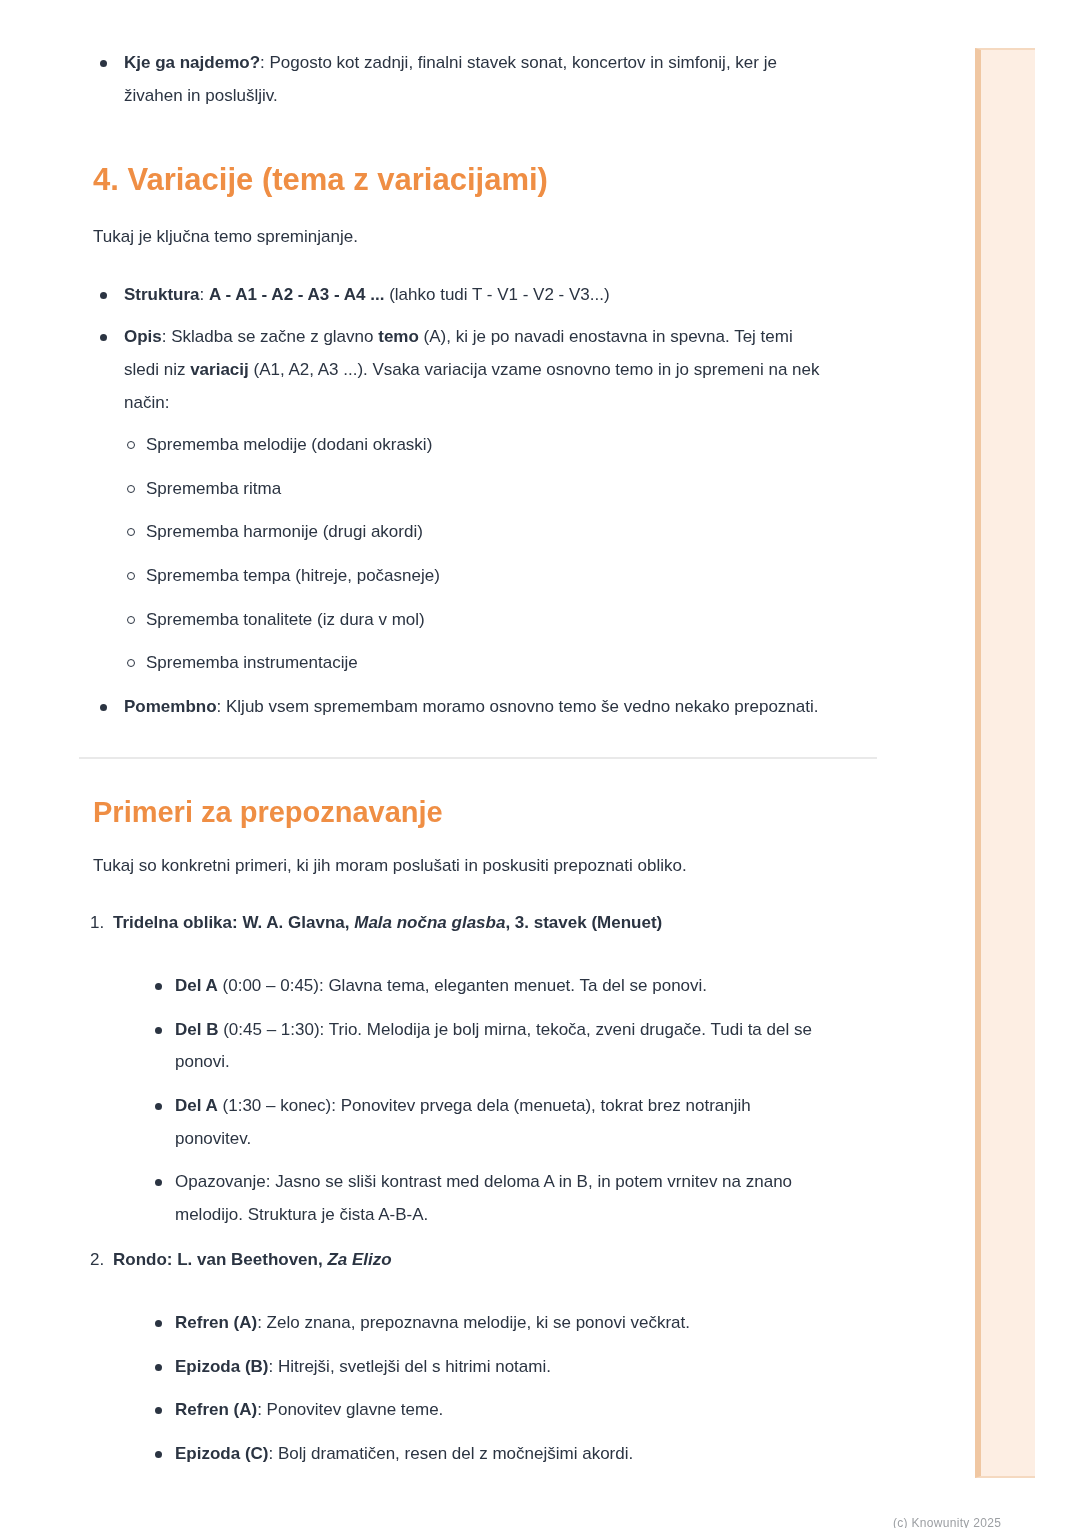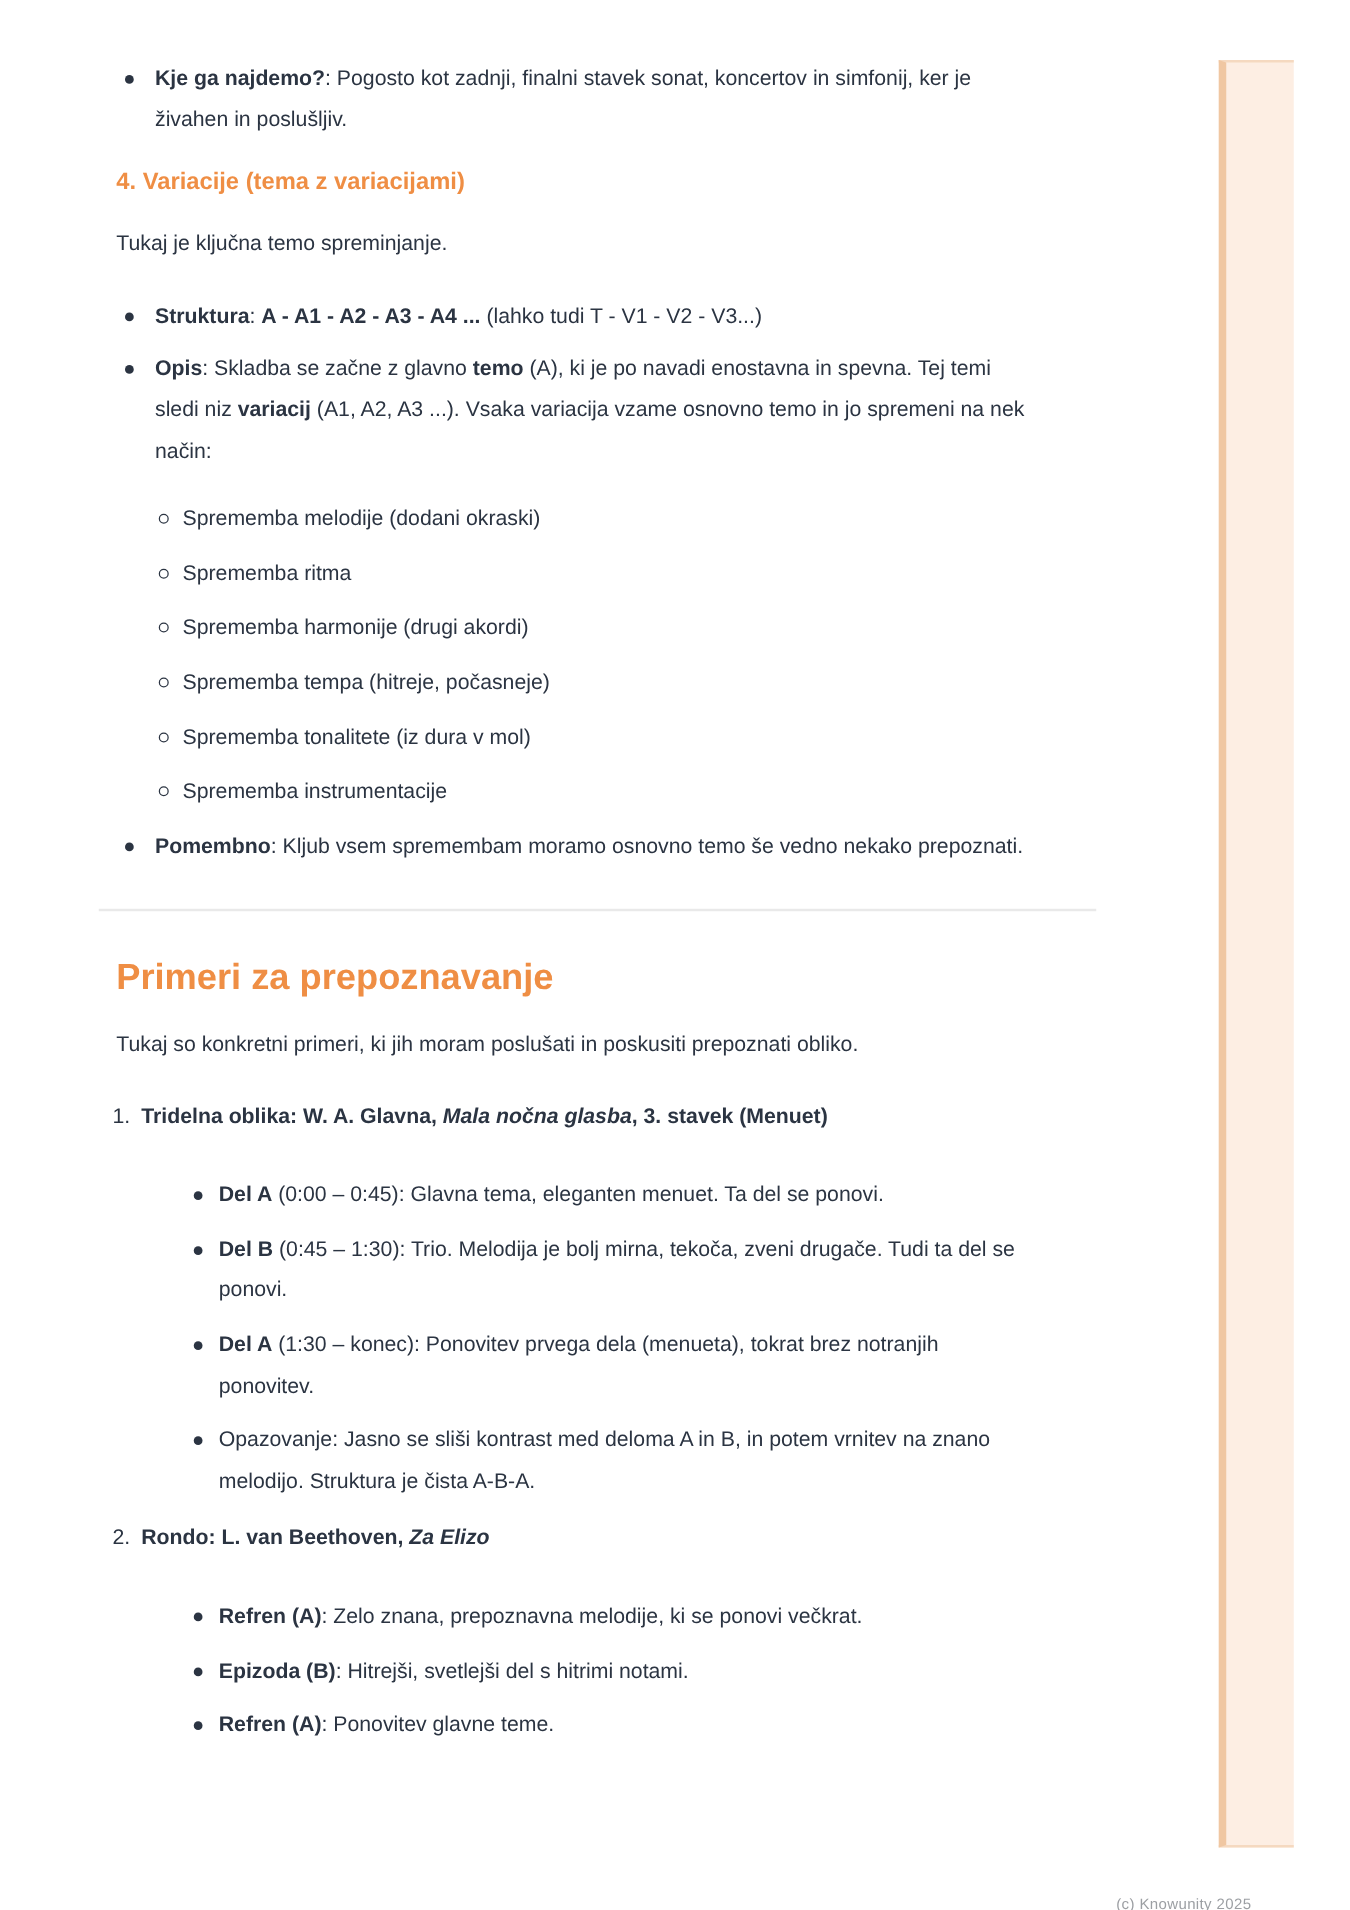--- a/index.html
+++ b/index.html
@@ -30,32 +30,32 @@
   }
   .watermark{
     position:absolute;top:1512px;left:893px;z-index:2;
     font-size:12px;color:var(--muted);letter-spacing:0.3px;white-space:nowrap;
   }
   .content{
     position:relative;z-index:0;
     padding:47px 0 0 93px;width:829px;
   }
   h2,h3{color:var(--accent);font-weight:700;letter-spacing:0;}
-  h3{font-size:19px;line-height:1.25;margin:22px 0 21px;}
+  h3{font-size:31px;line-height:1.25;margin:49px 0 21px;}
   h2{font-size:29px;line-height:1.25;margin:35px 0 20px;}
   p{margin:0 0 25px;}
   ul,ol{list-style:none;margin:0;padding:0;}
   
   .l1>li{position:relative;padding-left:31px;margin-bottom:10px;}
   .l1>li::before{
     content:"";position:absolute;left:7px;top:13px;
     width:7px;height:7px;border-radius:50%;background:var(--text);
   }
   
-  .l2{margin-top:22px;}
+  .l2{margin-top:10px;}
   .l2>li{position:relative;margin-left:3px;padding-left:19px;margin-bottom:11px;}
   .l2>li::before{
     content:"";position:absolute;left:0;top:12px;
     width:6px;height:6px;border-radius:50%;
     border:1.5px solid var(--text);background:transparent;
   }
   
   .examples>li{position:relative;padding-left:20px;margin-bottom:13px;}
   .ex-num{position:absolute;left:-3px;top:0;font-weight:400;}
   .ex-title{font-weight:700;}
@@ -143,17 +143,20 @@
       <ul class="ex-bullets">
         <li>
           <span><span class="seg-bold">Refren (A)</span><span class="seg-plain">: Zelo znana, prepoznavna melodije, ki se ponovi večkrat.</span></span>
         </li>
         <li>
           <span><span class="seg-bold">Epizoda (B)</span><span class="seg-plain">: Hitrejši, svetlejši del s hitrimi notami.</span></span>
         </li>
         <li>
           <span><span class="seg-bold">Refren (A)</span><span class="seg-plain">: Ponovitev glavne teme.</span></span>
         </li>
+        <li>
+          <span><span class="seg-bold">Epizoda (C)</span><span class="seg-plain">: Bolj dramatičen, resen del z močnejšimi akordi.</span></span>
+        </li>
       </ul>
     </li>
   </ol>
 
 </main>
 
 </body></html>

